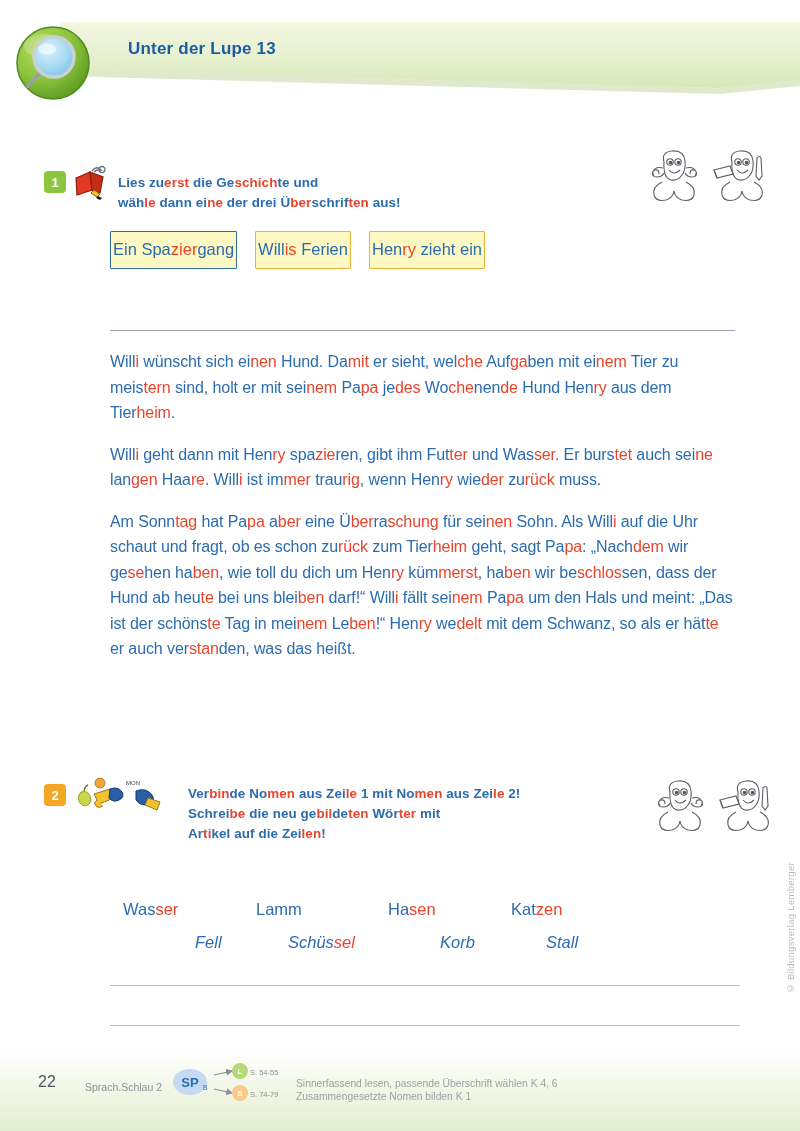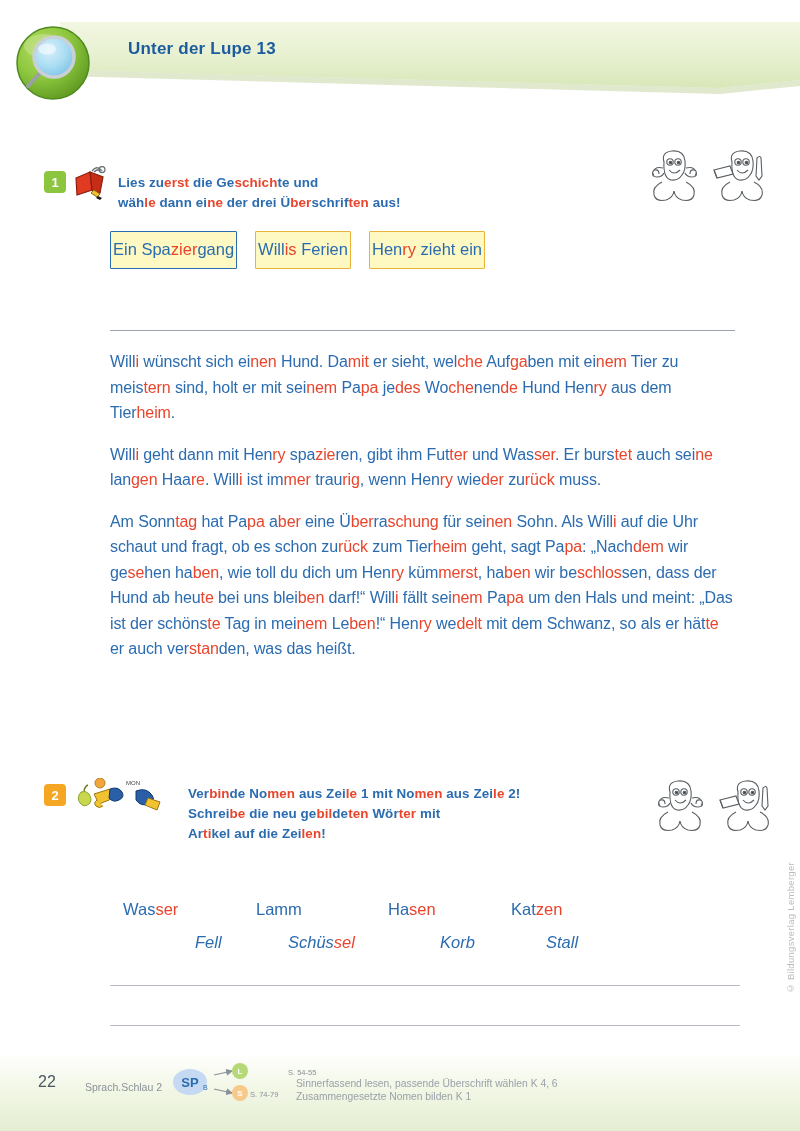--- a/index.html
+++ b/index.html
@@ -269,18 +269,18 @@
   <defs>
       <marker id="ar" markerWidth="6" markerHeight="6" refX="5" refY="3" orient="auto">
     <path d="M0,0 L6,3 L0,6 z" fill="#8a9199"></path>
       </marker>
     </defs>
   <circle cx="28" cy="8" r="8" fill="#b6d977"></circle>
   <text x="28" y="11" text-anchor="middle" font-family="Liberation Sans" font-size="8" font-weight="bold" fill="#fff">L</text>
   <circle cx="28" cy="30" r="8" fill="#f7c98a"></circle>
   <text x="28" y="33" text-anchor="middle" font-family="Liberation Sans" font-size="8" font-weight="bold" fill="#fff">S</text>
 </svg>
-<div class="fref" style="left:250px; top:1068px;margin-left:38px;">S. 54-55</div>
+<div class="fref" style="left:250px; top:1068px;">S. 54-55</div>
 <div class="fref" style="left:250px; top:1090px;">S. 74-79</div>
 <div class="fdesc">
   <div>Sinnerfassend lesen, passende Überschrift wählen K 4, 6</div>
   <div>Zusammengesetzte Nomen bilden K 1</div>
 </div>
 
 </body></html>

